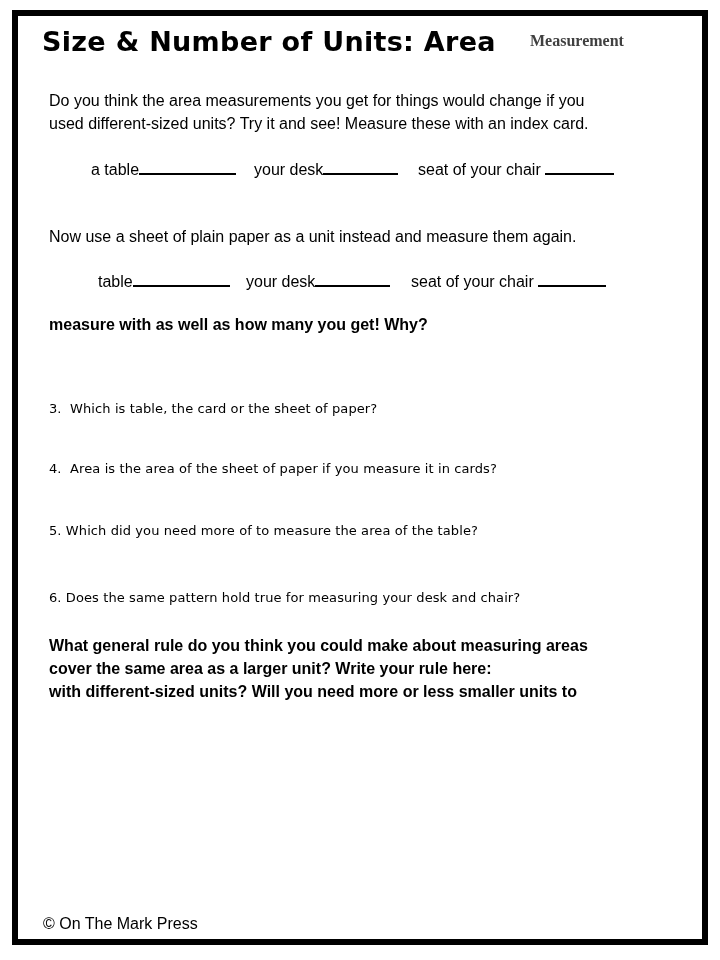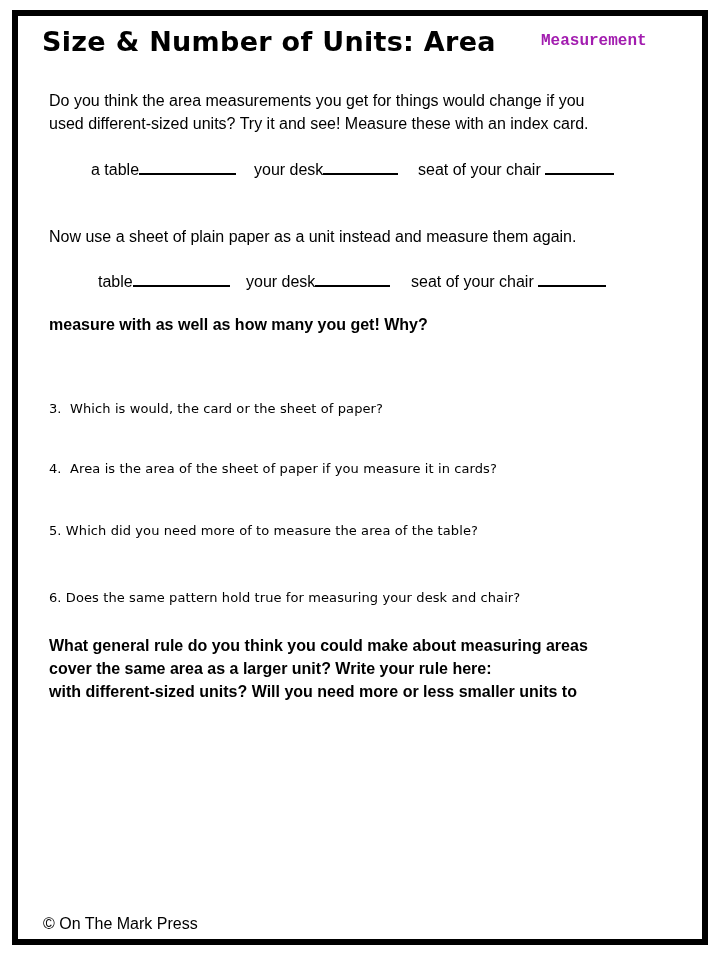--- a/index.html
+++ b/index.html
@@ -1,19 +1,19 @@
 <!DOCTYPE html>
 <html><head>
 <meta charset="utf-8">
 <style>
   html, body { margin:0; padding:0; }
   body { width:720px; height:960px; background:#fff; position:relative; overflow:hidden; font-family:"Liberation Sans", sans-serif; color:#000; }
   .page-border { position:absolute; left:12px; top:10px; width:684px; height:923px; border:6px solid #000; }
   .title { position:absolute; left:42px; top:26px; font-family:"DejaVu Sans", sans-serif; font-weight:bold; font-size:27px; letter-spacing:0.3px; white-space:nowrap; }
-  .section-label { position:absolute; left:541px; top:32px; font-family:Liberation Mono, monospace; font-weight:bold; font-size:16px; color:#a21caf; white-space:nowrap; }
+  .section-label { position:absolute; left:530px; top:32px; font-family:Liberation Serif, serif; font-weight:bold; font-size:16px; color:#404040; white-space:nowrap; }
   .para { position:absolute; left:49px; font-size:16px; line-height:23px; white-space:nowrap; }
   .bold { font-weight:bold; }
   .q { position:absolute; left:49px; font-size:13px; font-family:"DejaVu Sans", sans-serif; letter-spacing:0.1px; white-space:nowrap; }
   .fill-row { position:absolute; font-size:16px; white-space:nowrap; }
   .fill-item { position:absolute; top:0; white-space:nowrap; }
   .blank { display:inline-block; border-bottom:2px solid #000; vertical-align:baseline; height:14px; }
   .footer { position:absolute; left:43px; top:915px; font-size:16px; white-space:nowrap; }
 </style>
 </head>
 <body>
@@ -52,21 +52,21 @@
   <span class="fill-item" style="left:411px;">
     <span>seat of your chair </span><span class="blank" style="width:68px;"></span>
   </span>
 </div>
 
 <div class="para bold" style="top:313px;">
   <div>measure with as well as how many you get! Why?</div>
 </div>
 
 <div class="q" style="top:401px;">
-  <span>3.</span>&nbsp;&nbsp;<span>Which is would, the card or the sheet of paper?</span>
+  <span>3.</span>&nbsp;&nbsp;<span>Which is table, the card or the sheet of paper?</span>
 </div>
 <div class="q" style="top:461px;">
   <span>4.</span>&nbsp;&nbsp;<span>Area is the area of the sheet of paper if you measure it in cards?</span>
 </div>
 <div class="q" style="top:523px;">
   <span>5.</span> <span>Which did you need more of to measure the area of the table?</span>
 </div>
 <div class="q" style="top:590px;">
   <span>6.</span> <span>Does the same pattern hold true for measuring your desk and chair?</span>
 </div>

